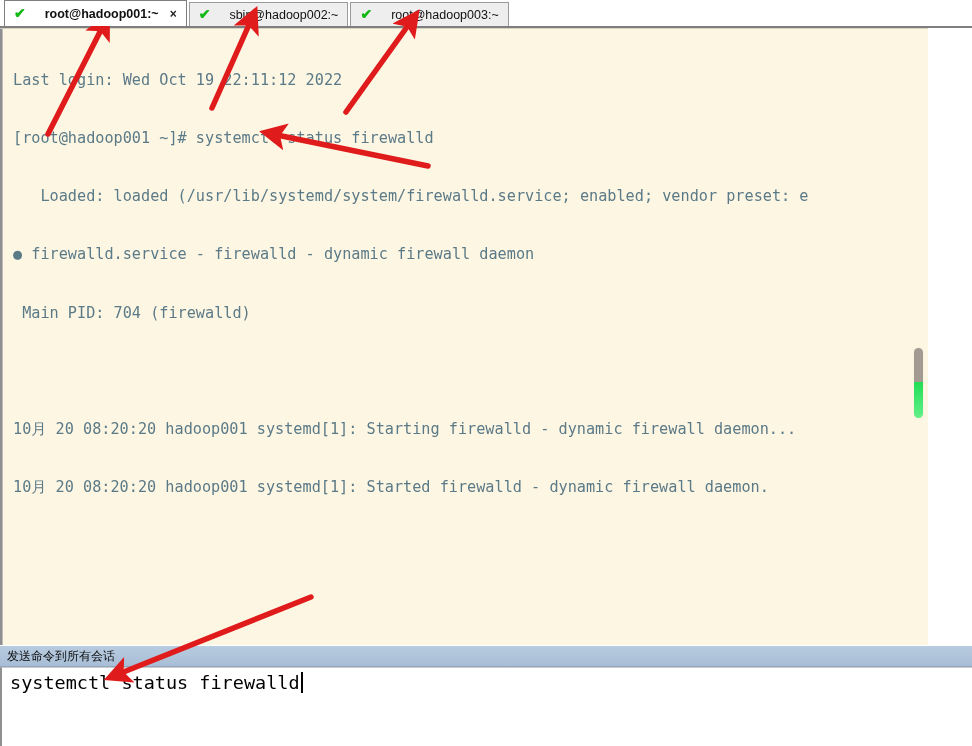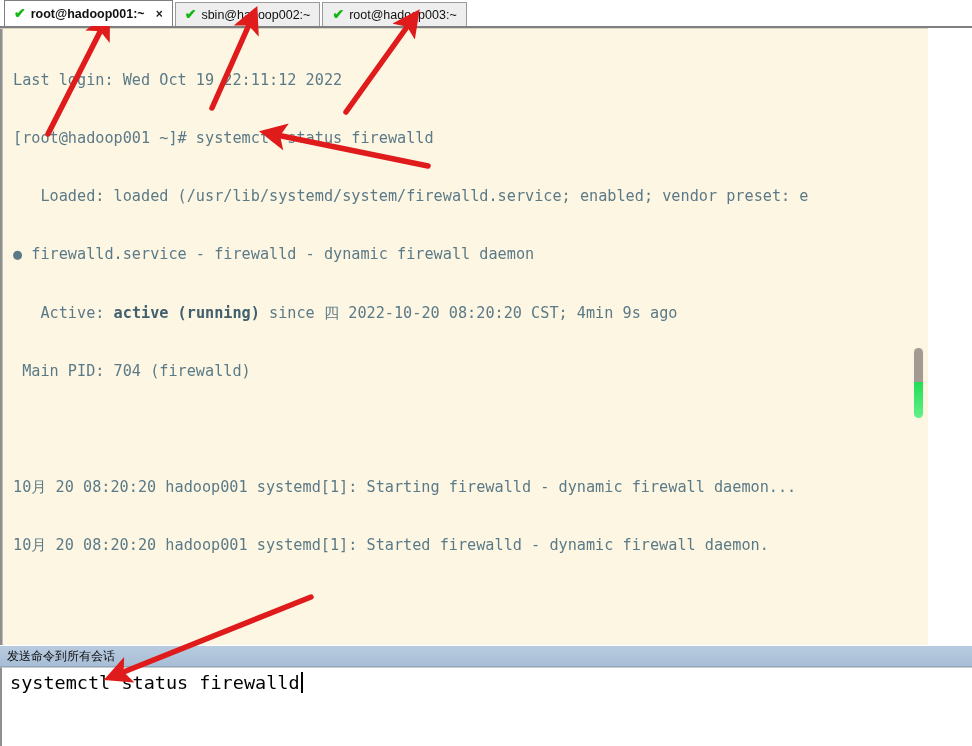--- a/index.html
+++ b/index.html
@@ -36,21 +36,21 @@
     background:#ffffff;
     font-weight:bold;
     height:26px;
     border-color:#7f7f7f;
     z-index:3;
   }
   .tick{
     color:#14b814;font-size:14px;line-height:1;font-weight:bold;
     display:inline-block;transform:translateY(-1px);
   }
-  .tab-label{white-space:nowrap;}
+  .tab-label{white-space:nowrap;margin-left:14px;}
   .tab-close{
     font-size:12px;color:#222;margin-left:6px;font-weight:bold;
     line-height:1;cursor:pointer;
   }
 
   
   .term-frame{
     position:absolute;left:0;top:28px;width:928px;height:617px;
     background:#fdf6e3;
     box-sizing:border-box;
@@ -156,21 +156,20 @@
     </div>
 
   </div>
 
   <div class="term-frame">
     <div class="term">
       <div class="row">Last login: Wed Oct 19 22:11:12 2022</div>
       <div class="row">[root@hadoop001 ~]# systemctl status firewalld</div>
       <div class="row">   Loaded: loaded (/usr/lib/systemd/system/firewalld.service; enabled; vendor preset: e</div>
       <div class="row">● firewalld.service - firewalld - dynamic firewall daemon</div>
-      <div class="row"><span>   Active: </span><span class="b">active (running)</span><span> since 四 2022-10-20 08:20:20 CST; 4min 9s ago</span></div>
       <div class="row"> Main PID: 704 (firewalld)</div>
       <div class="row blank"></div>
       <div class="row">10月 20 08:20:20 hadoop001 systemd[1]: Starting firewalld - dynamic firewall daemon...</div>
       <div class="row">10月 20 08:20:20 hadoop001 systemd[1]: Started firewalld - dynamic firewall daemon.</div>
       
       
       
     </div>
 
     <div class="scroll-ind">

